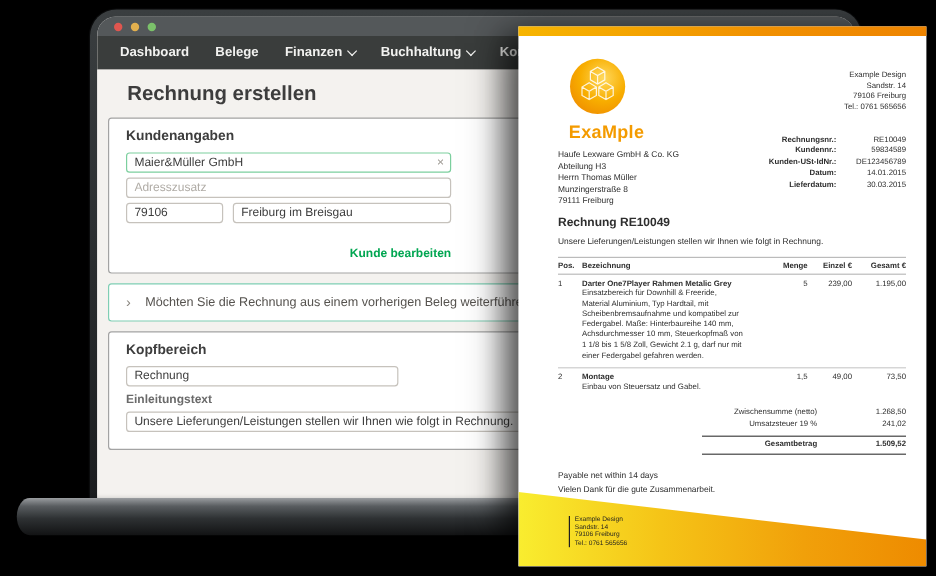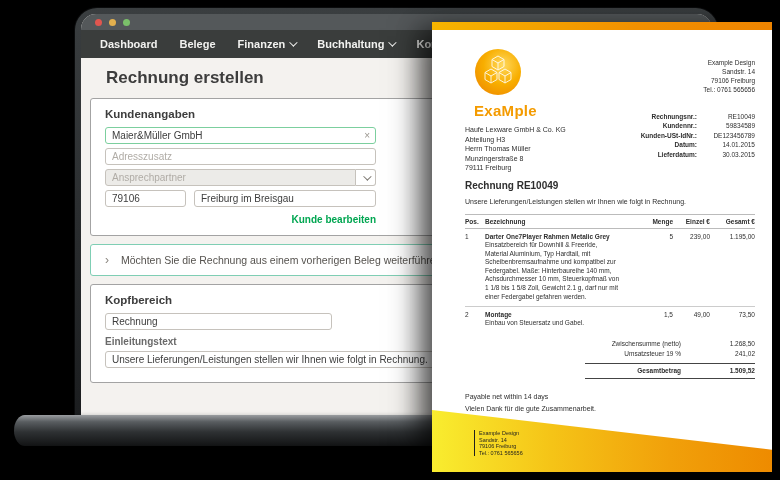--- a/index.html
+++ b/index.html
@@ -33,21 +33,21 @@
   .clear-x{position:absolute;right:6px;top:3px;color:#9a968f;font-size:10px;cursor:pointer;line-height:11px;}
   .sel{justify-content:space-between;cursor:pointer;}
   .sel .chev{color:#7a766f;margin-right:1px;transform:rotate(45deg) translateY(-1px);}
   .sel.disabled{background:#ecebe8;color:#b0aca6;}
   .addon{display:flex;width:271px;}
   .addon .inp{flex:1;border-radius:3px 0 0 3px;margin-bottom:4px;}
   .addon-btn{width:20px;height:17px;border:1px solid #c6c2bc;border-left:none;border-radius:0 3px 3px 0;background:#fff;
              box-sizing:border-box;display:flex;align-items:center;justify-content:center;cursor:pointer;}
   .ziprow{display:flex;gap:8px;width:271px;}
   .zip{width:81px;}.city{flex:1;}
-  .edit-link{display:block;width:271px;text-align:right;color:#00a651;font-size:10px;font-weight:700;cursor:pointer;margin-top:3px;}
+  .edit-link{display:block;width:271px;text-align:right;color:#00a651;font-size:10px;font-weight:700;cursor:pointer;margin-top:16px;}
 
   .right-col{position:absolute;left:385px;top:27px;width:120px;}
   .rc-label{position:absolute;font-size:10.5px;color:#5a5a5a;white-space:nowrap;}
   .rc-btn{position:absolute;top:86px;left:19px;border:1px solid #c6c2bc;border-radius:3px;background:#fff;
           font-size:10px;color:#5a5a5a;padding:3px 8px;cursor:pointer;white-space:nowrap;}
 
   .panel-q{border:1px solid #7fceb4;display:flex;align-items:center;gap:12px;padding:9px 14px;cursor:pointer;}
   .panel-q .arrow{color:#8a867f;font-size:12px;line-height:10px;}
   .panel-q .q{font-size:10.5px;color:#55524e;}
 
@@ -139,28 +139,20 @@
 
           <div class="inp-wrap">
             <input class="inp focus" value="Maier&amp;Müller GmbH" style="">
             <span class="clear-x">×</span>
           </div>
 
           <div class="inp-wrap">
             <input class="inp" placeholder="Adresszusatz" style="">
           </div>
 
-          <div class="addon">
-            <div class="inp sel disabled">
-              <span>Ansprechpartner</span>
-            </div>
-            <span class="addon-btn">
-                <span class="chev" style="color:#7a766f"></span>
-              </span>
-          </div>
 
 
           <div class="ziprow">
             <input class="inp zip" value="79106" style="">
             <input class="inp city" value="Freiburg im Breisgau" style="">
           </div>
 
 
           <span class="edit-link">Kunde bearbeiten</span>
         </div>

